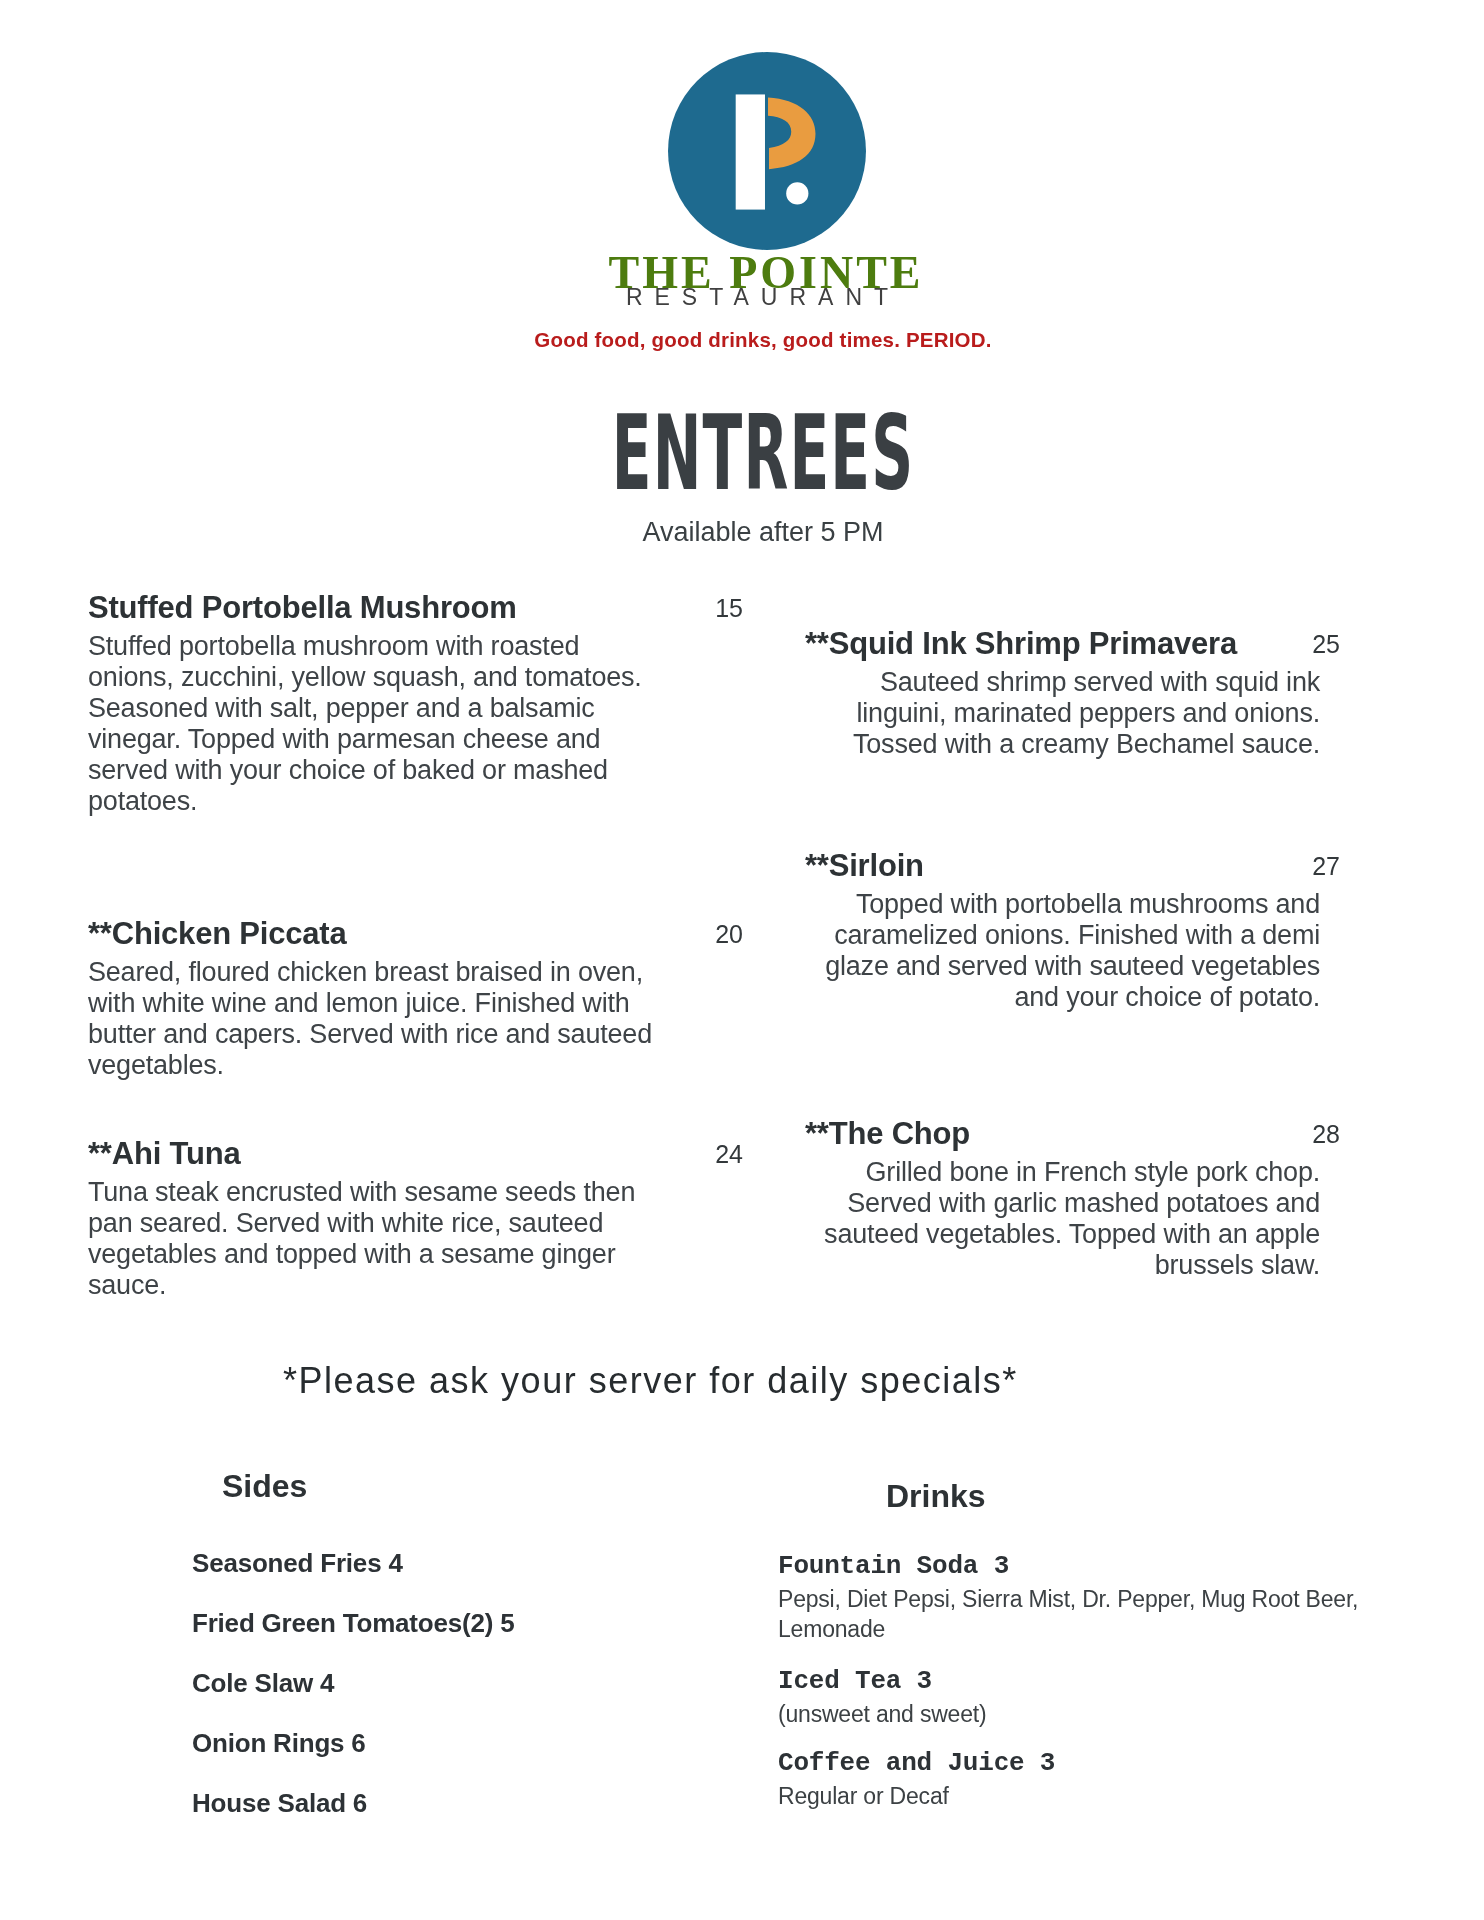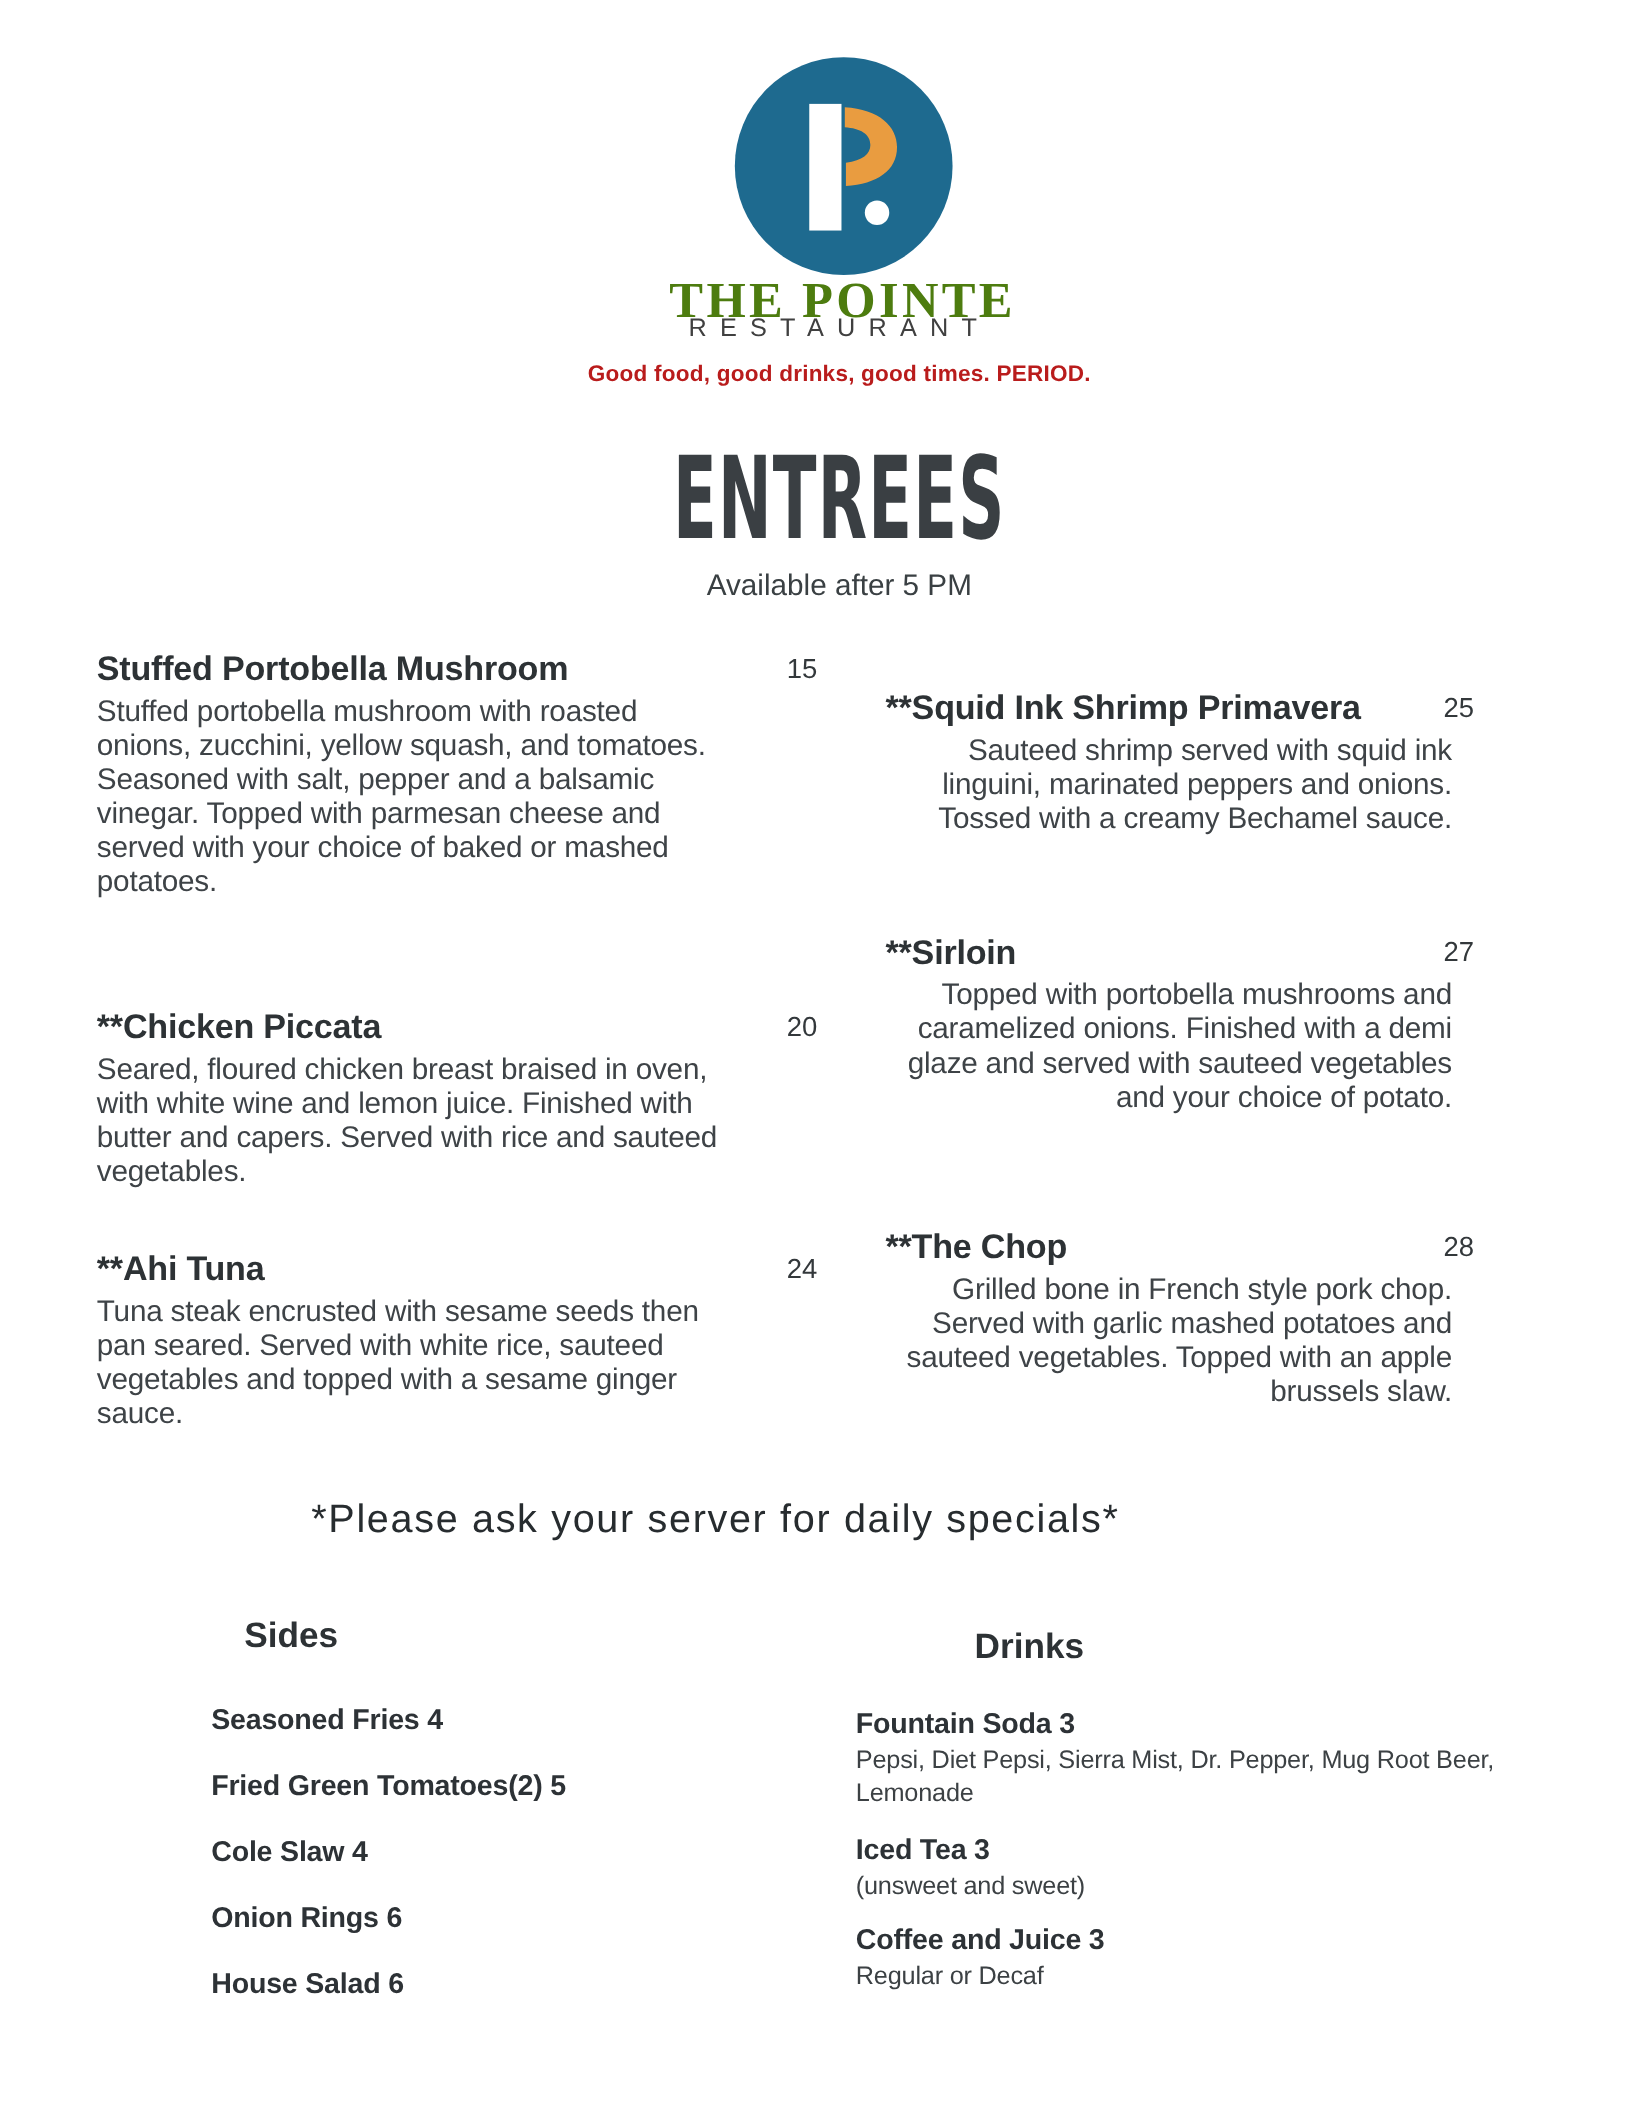--- a/index.html
+++ b/index.html
@@ -64,21 +64,21 @@
   
   .section-title{position:absolute;font-size:32px;font-weight:700;color:#2d3235;}
   .sides-title{left:222px;top:1468px;text-align:right;}
   .drinks-title{left:886px;top:1478px;}
   .sides-list{position:absolute;left:192px;top:1548px;}
   .side-item{
     font-size:26px;font-weight:700;color:#2d3236;
     line-height:30px;margin-bottom:30px;letter-spacing:-0.2px;
   }
   .drink-group{position:absolute;left:778px;}
-  .drink-name{font-size:26px;font-weight:700;color:#2d3236;line-height:30px;letter-spacing:-0.2px;}
+  .drink-name{font-size:26px;font-weight:700;color:#2d3236;line-height:30px;letter-spacing:-0.2px;font-family:Liberation Mono, monospace;}
   .drink-detail{
     margin-top:3px;font-size:23px;color:#3c4144;line-height:30px;
     white-space:pre-line;letter-spacing:-0.2px;
   }
   .g1{top:1551px;} .g2{top:1666px;} .g3{top:1748px;}
 </style>
 </head>
 <body>
 
 <div class="page">

